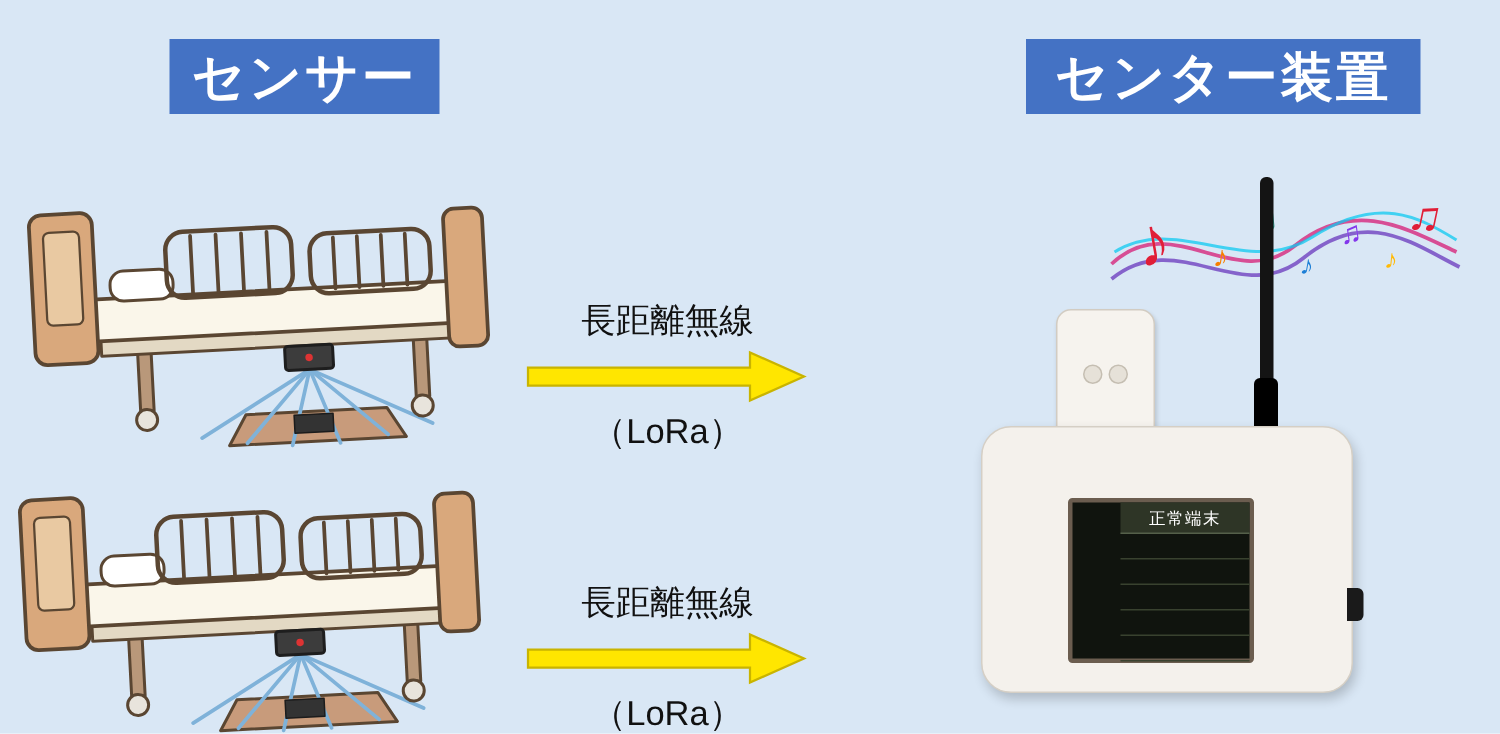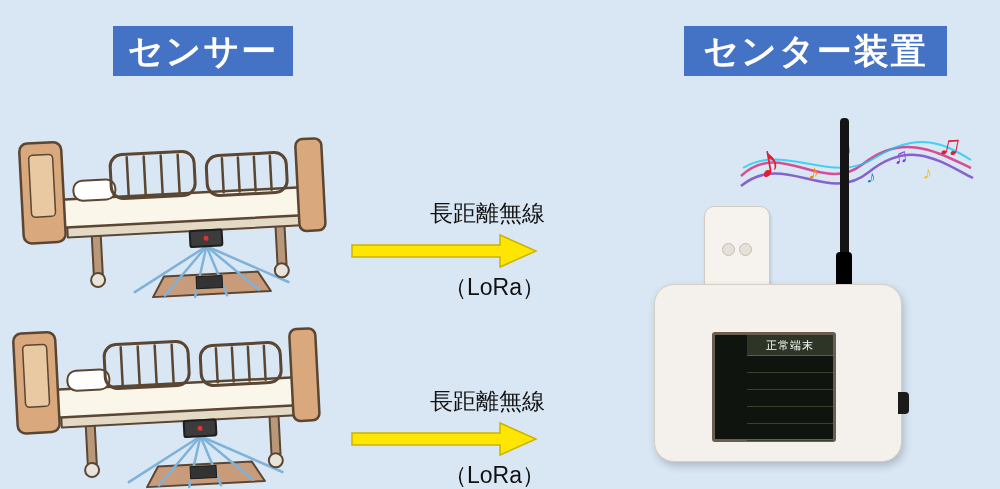--- a/index.html
+++ b/index.html
@@ -15,21 +15,21 @@
   
   .bed{position:absolute;width:320px;height:200px;}
   .bed.b1{left:12px;top:100px;}
   .bed.b2{left:6px;top:290px;}
   .beams line{stroke:var(--beam,#7fb2d9);stroke-width:2.5;}
 
   
   .link{position:absolute;left:345px;width:200px;text-align:center;color:#111;}
   .link.l1{top:198px;}
   .link.l2{top:386px;}
-  .link .t{font-size:23px;line-height:30px;text-align:right;}
+  .link .t{font-size:23px;line-height:30px;}
   .link svg{display:block;margin:4px auto 2px;}
   polygon.arrow{fill:var(--arrow-fill,#ffe600);stroke:var(--arrow-stroke,#c9b400);stroke-width:1.5;}
 
   
   .music{position:absolute;left:735px;top:124px;width:240px;height:100px;}
   .music .waves{position:absolute;left:0;top:0;}
   .music .note{position:absolute;line-height:1;font-weight:bold;text-shadow:0 0 1px rgba(255,255,255,.3);}
 
   
   .antenna-rod{position:absolute;left:840px;top:118px;width:9px;height:142px;background:#141414;border-radius:4px;z-index:1;}

